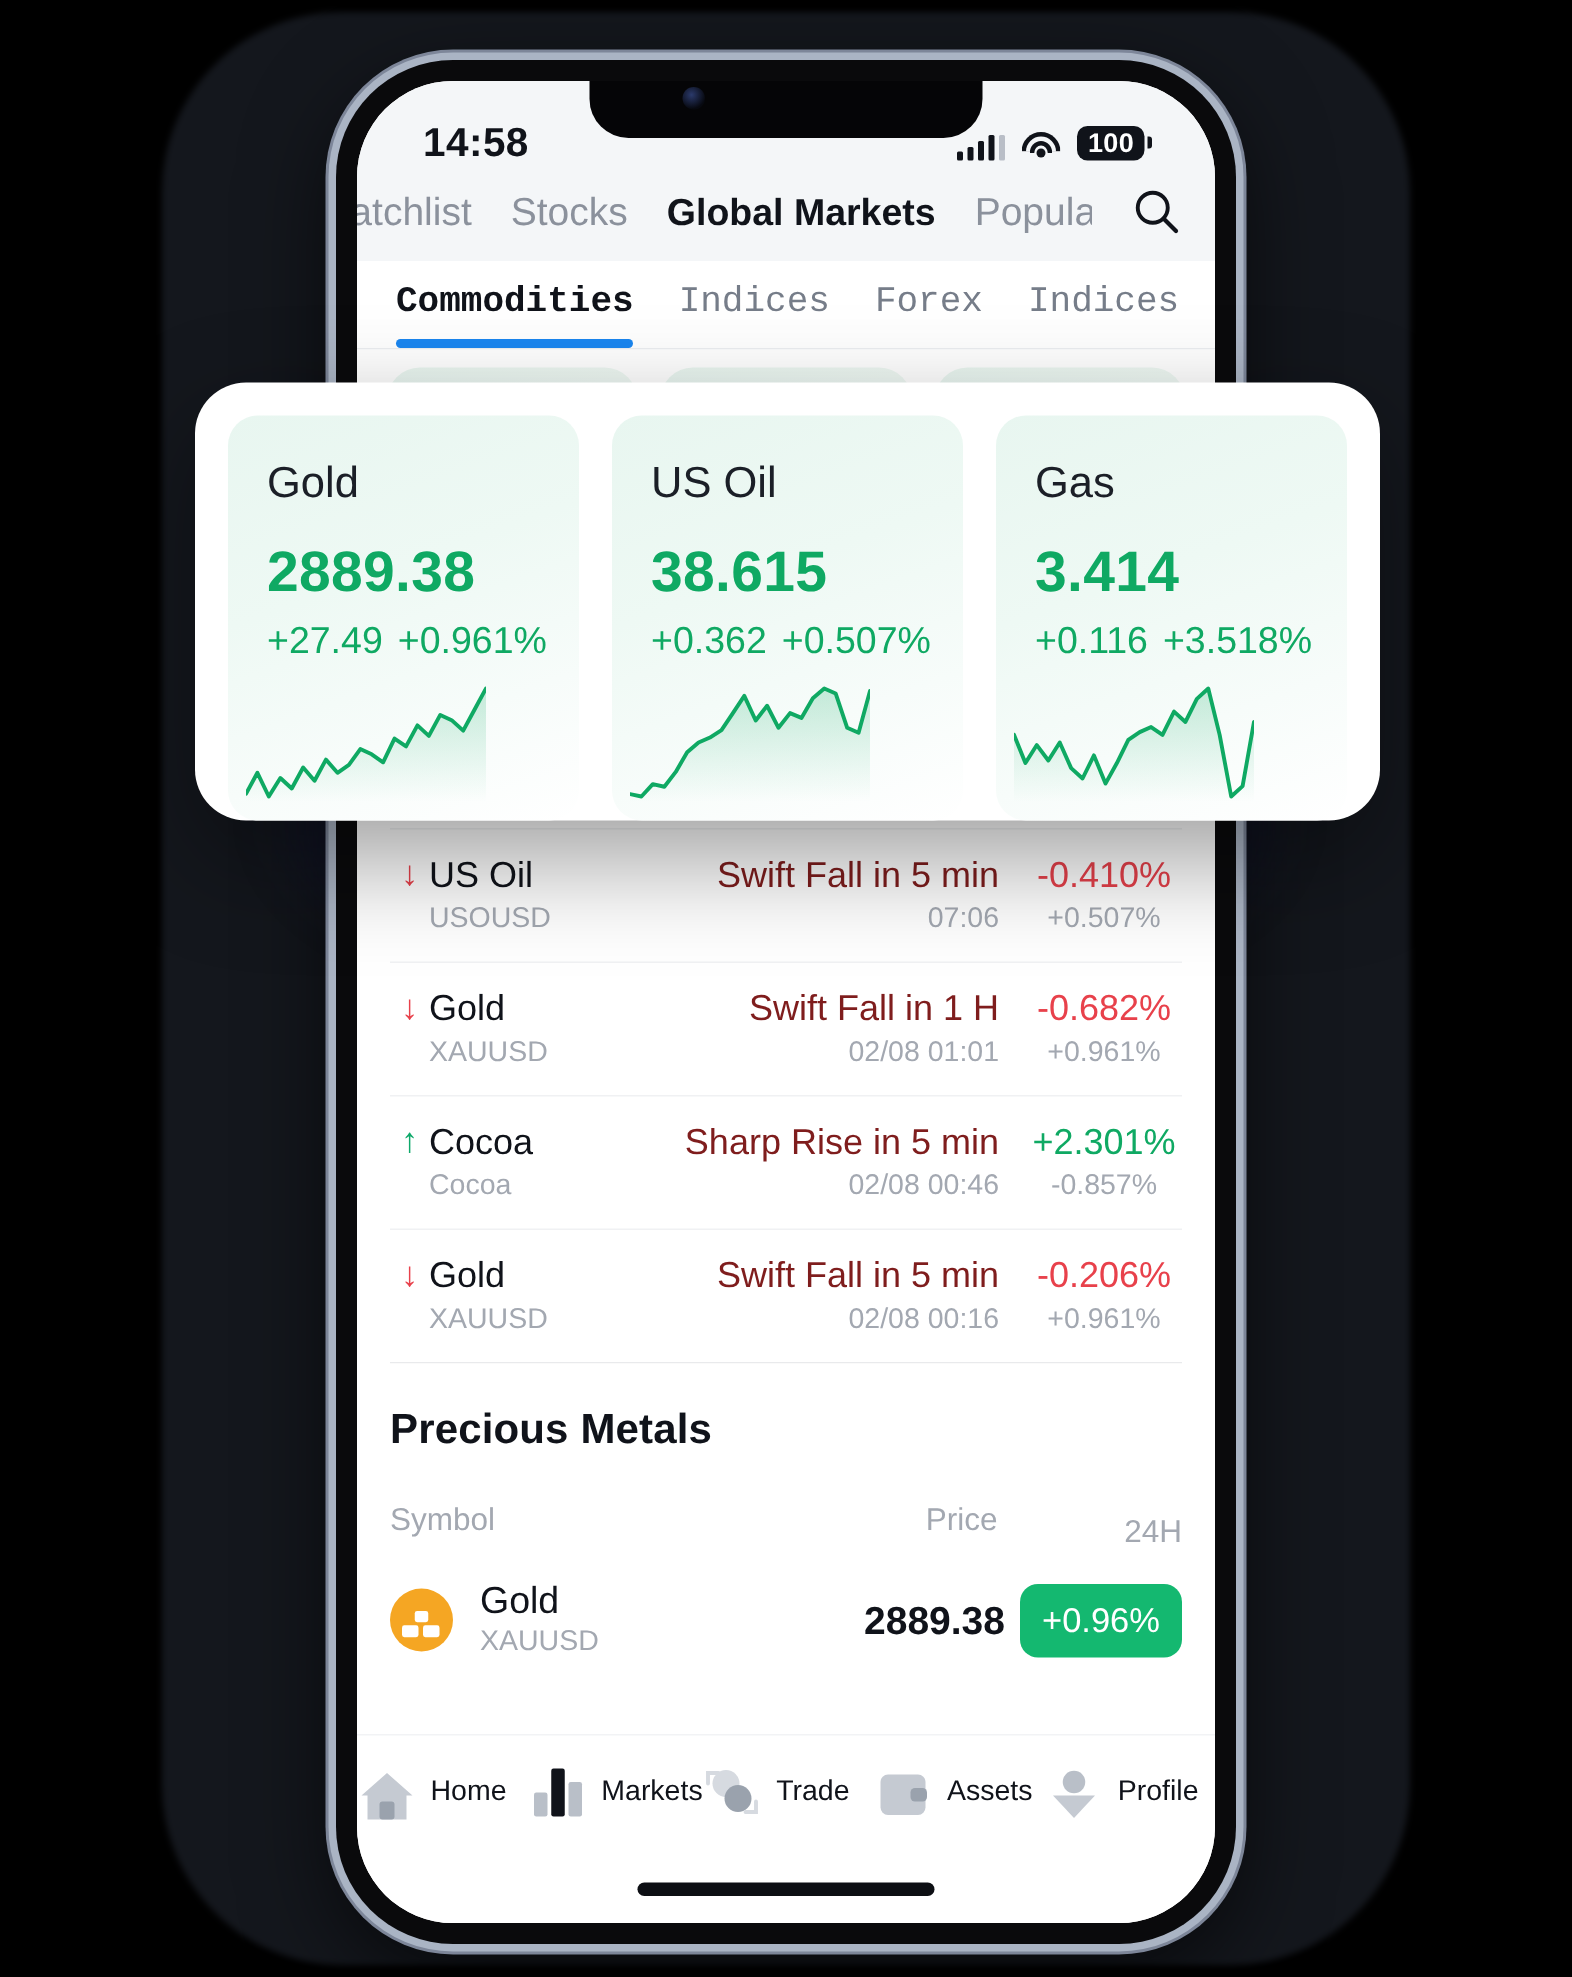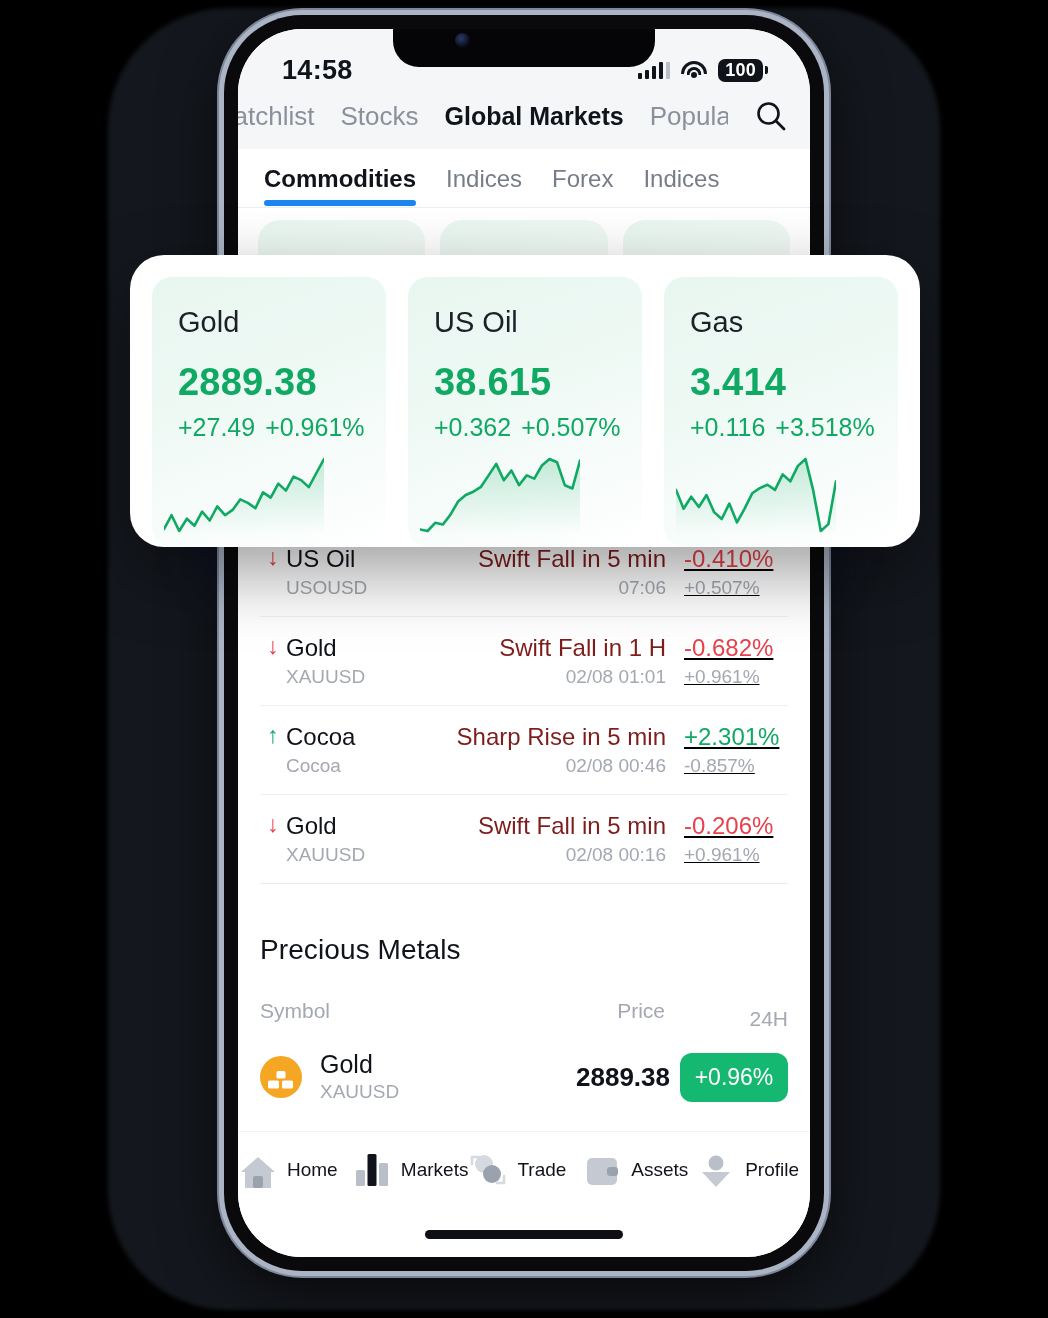--- a/index.html
+++ b/index.html
@@ -21,21 +21,21 @@
   
   .glow{
     position:absolute; left:120px; top:430px; width:800px; height:300px;
     border-radius:60px;
     background:radial-gradient(ellipse 60% 60% at 50% 40%, #202a78 0%, #1a2060 38%, rgba(20,23,29,0) 72%);
     filter:blur(14px);
   }
 
   
   .phone{
-    position:absolute; left:224px; top:15px; width:600px; height:1256px;
+    position:absolute; left:224px; top:40px; width:600px; height:1256px;
     border-radius:78px;
     background:#0a0a0c;
     box-shadow:0 0 0 5px #aab4c4, 0 0 0 7px #7d8699, 0 18px 60px rgba(0,0,0,.7);
   }
   .phone:before{ 
     content:""; position:absolute; inset:-5px; border-radius:83px;
     background:linear-gradient(100deg,#e6ecf5 0%,#8e99ad 12%,#cfd8e6 26%,#6f7a8d 50%,#d5dde9 72%,#8a95a8 88%,#e8eef7 100%);
     z-index:-1;
   }
   .screen{
@@ -43,21 +43,21 @@
     border-radius:64px; overflow:hidden; background:#fff;
   }
 
   
   .statusbar{
     position:relative; height:66px; background:#f4f6f8;
     display:flex; align-items:center; justify-content:space-between;
     padding:16px 42px 0 44px;
   }
   .clock{ font-size:27px; font-weight:700; color:#10131a; letter-spacing:.3px; }
-  .st-right{ display:flex; align-items:center; gap:11px; }
+  .st-right{ display:flex; align-items:flex-end; gap:11px; }
   .notch{
     position:absolute; left:50%; transform:translateX(-50%); top:-14px;
     width:262px; height:52px; background:#050507; border-radius:0 0 26px 26px;
   }
   .cam{ position:absolute; left:62px; top:18px; width:15px; height:15px; border-radius:50%;
         background:radial-gradient(circle at 40% 35%,#2b3a6b,#070910 70%); }
   .bars{ display:flex; align-items:flex-end; gap:3px; height:17px; }
   .bars i{ display:block; width:4px; background:#10131a; border-radius:1px; }
   .bars i:nth-child(1){height:6px}.bars i:nth-child(2){height:9px}
   .bars i:nth-child(3){height:13px}.bars i:nth-child(4){height:17px}
@@ -83,22 +83,22 @@
   .tn.active{ font-size:25px; font-weight:700; color:#10131a; position:relative; }
   .tn.active:after{
     content:""; position:absolute; left:2px; bottom:-9px; width:68px; height:7px; border-radius:4px;
     background:linear-gradient(90deg,#1a86f0 0%, rgba(26,134,240,0) 100%);
   }
   .searchbtn{ margin-right:22px; flex:0 0 auto; }
   .searchbtn svg{ display:block; }
 
   
   .subtabs{
-    background:#fff; display:flex; align-items:center; gap:30px;
-    padding:14px 26px 0 26px; height:58px; position:relative;
+    background:#fff; display:flex; gap:30px;
+    padding:14px 26px 0 26px; height:58px; position:relative;font-family:Liberation Mono, monospace;
   }
   .stab{ font-size:24px; color:#767d89; white-space:nowrap; padding-bottom:13px; }
   .stab.active{ color:#10131a; font-weight:700; position:relative; }
   .stab.active:after{
     content:""; position:absolute; left:0; right:0; bottom:0; height:6px;
     border-radius:3px; background:#1a86f0;
   }
   .divider{ height:1px; background:#eceef1; }
 
   
@@ -111,27 +111,27 @@
   .mrow{ display:flex; align-items:flex-start; padding:16px 0 15px; border-bottom:1px solid #f0f1f3; }
   .mrow:last-child{ border-bottom:1px solid #e9eaec; }
   .arrow{ width:26px; flex:0 0 26px; font-size:23px; line-height:26px; text-align:center; font-weight:700; }
   .up{ color:#0ea96a; } .down{ color:#e8414b; }
   .mname{ flex:1 1 auto; min-width:0; }
   .mname .n{ font-size:24px; color:#10131a; line-height:30px; }
   .mname .s{ font-size:19px; color:#a3a8b1; line-height:27px; }
   .mmid{ text-align:right; padding-right:18px; }
   .mmid .t{ font-size:24px; color:#7f1d1d; line-height:30px; white-space:nowrap; }
   .mmid .d{ font-size:19px; color:#a3a8b1; line-height:27px; white-space:nowrap; }
-  .mright{ text-align:left; min-width:104px;text-decoration:underline; }
+  .mright{ text-align:center; min-width:104px; }
   .mright .p{ font-size:24px; line-height:30px; white-space:nowrap; }
   .mright .q{ font-size:19px; color:#a3a8b1; line-height:27px; white-space:nowrap; }
 
   
   .pm{ background:#fff; padding:28px 22px 0; }
-  .pm h2{ font-size:28px; font-weight:400; color:#10131a; letter-spacing:.1px;margin-top:22px; }
+  .pm h2{ font-size:28px; font-weight:700; color:#10131a; letter-spacing:.1px; }
   .pmhead{ display:flex; align-items:center; margin-top:24px; font-size:21px; color:#a3a8b1;gap:15px; }
   .pmhead .c1{ flex:1; } .pmhead .c2{ width:150px; text-align:right; } .pmhead .c3{ width:108px; text-align:right;margin-top:17px; }
   .pmrow{ display:flex; align-items:center; margin-top:18px; }
   .gicon{ width:42px; height:42px; border-radius:50%; background:#f5a623; flex:0 0 42px;
     display:flex; align-items:flex-end; justify-content:center; padding-bottom:9px; }
   .gicon svg{ display:block; }
   .pmname{ flex:1; margin-left:18px; }
   .pmname .n{ font-size:25px; color:#10131a; line-height:30px; }
   .pmname .s{ font-size:19px; color:#a3a8b1; line-height:26px; }
   .pmprice{ width:150px; text-align:right; font-size:26px; font-weight:700; color:#10131a; }

